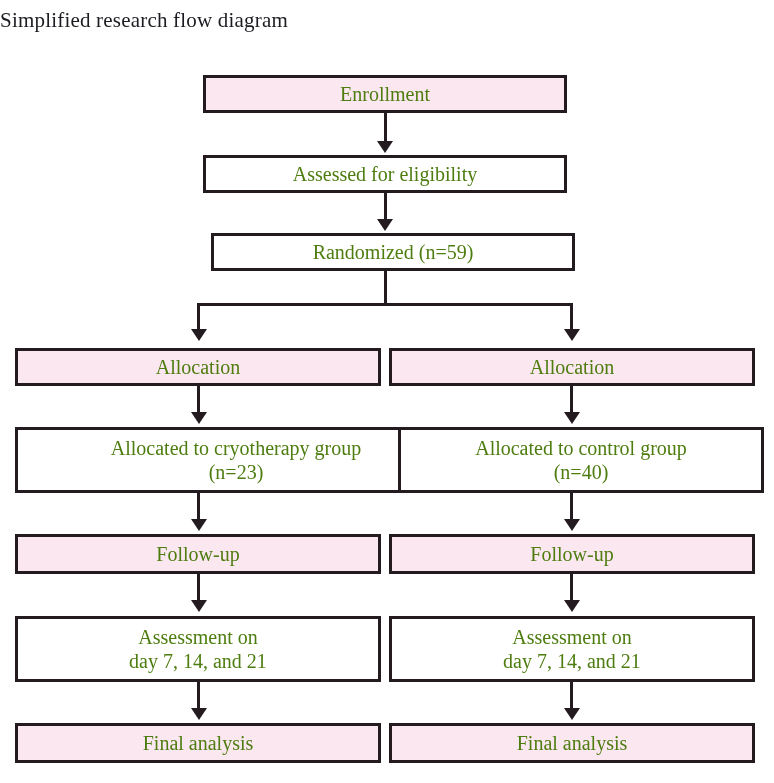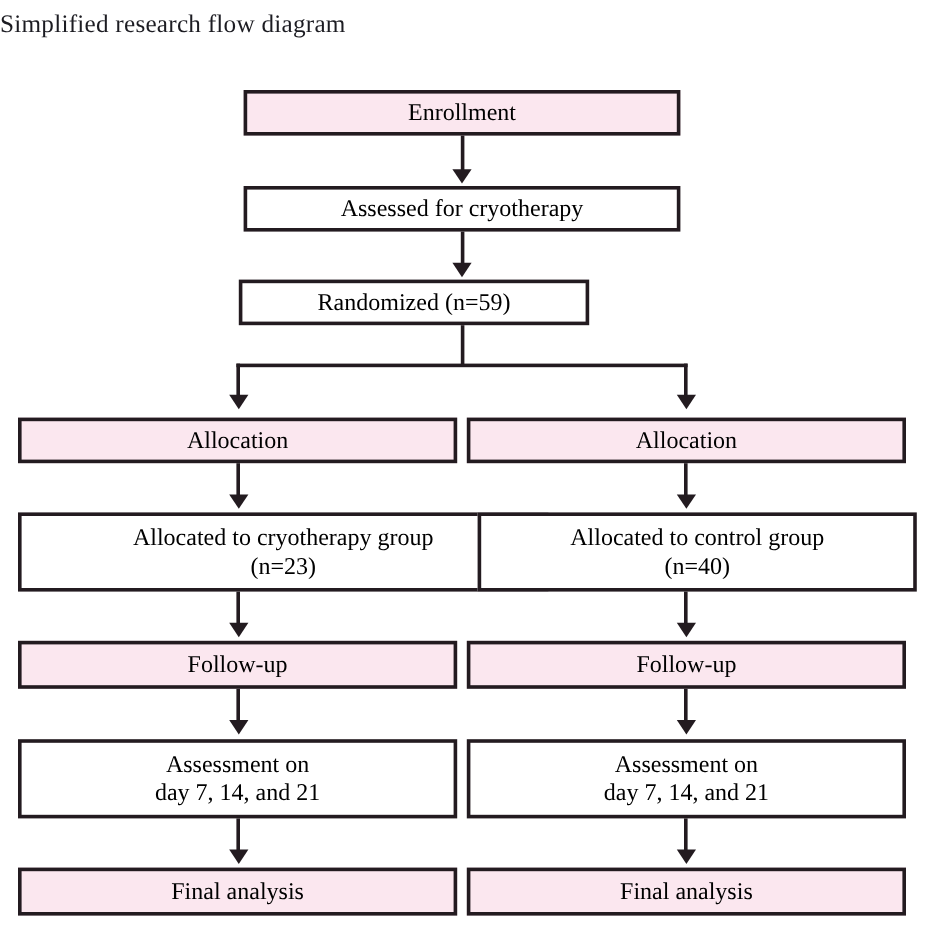--- a/index.html
+++ b/index.html
@@ -37,21 +37,21 @@
     position: absolute;
     box-sizing: border-box;
     border: 3px solid #231b20;
     background: #ffffff;
     display: flex;
     align-items: center;
     justify-content: center;
     text-align: center;
     font-size: 20px;
     line-height: 1.22;
-    color: #000000;
+    color: #4d7c0f;
   }
   .box.pink {
     background: #fbe7ef;
   }
   .box .inner {
     padding: 0 6px;
     width: 100%;
   }
 
   
@@ -82,27 +82,27 @@
   <div class="title">Simplified research flow diagram</div>
 
   <div class="box pink" style="left:203px; top:75px; width:364px; height:38px;">
     <span class="inner">Enrollment</span>
   </div>
 
   <div class="vline" style="left:383.5px; top:113px; height:30px;"></div>
   <div class="arrowhead" style="left:377px; top:141px;"></div>
 
   <div class="box" style="left:203px; top:155px; width:364px; height:38px;">
-    <span class="inner">Assessed for cryotherapy</span>
+    <span class="inner">Assessed for eligibility</span>
   </div>
 
   <div class="vline" style="left:383.5px; top:193px; height:28px;"></div>
   <div class="arrowhead" style="left:377px; top:219px;"></div>
 
-  <div class="box" style="left:199px; top:233px; width:292px; height:38px;">
+  <div class="box" style="left:211px; top:233px; width:364px; height:38px;">
     <span class="inner">Randomized (n=59)</span>
   </div>
 
   <div class="vline" style="left:383.5px; top:271px; height:34px;"></div>
   <div class="hline" style="left:197px; top:303px; width:376px;"></div>
   <div class="vline" style="left:197px; top:303px; height:28px;"></div>
   <div class="arrowhead" style="left:190.5px; top:329px;"></div>
   <div class="vline" style="left:570px; top:303px; height:28px;"></div>
   <div class="arrowhead" style="left:563.5px; top:329px;"></div>
 

